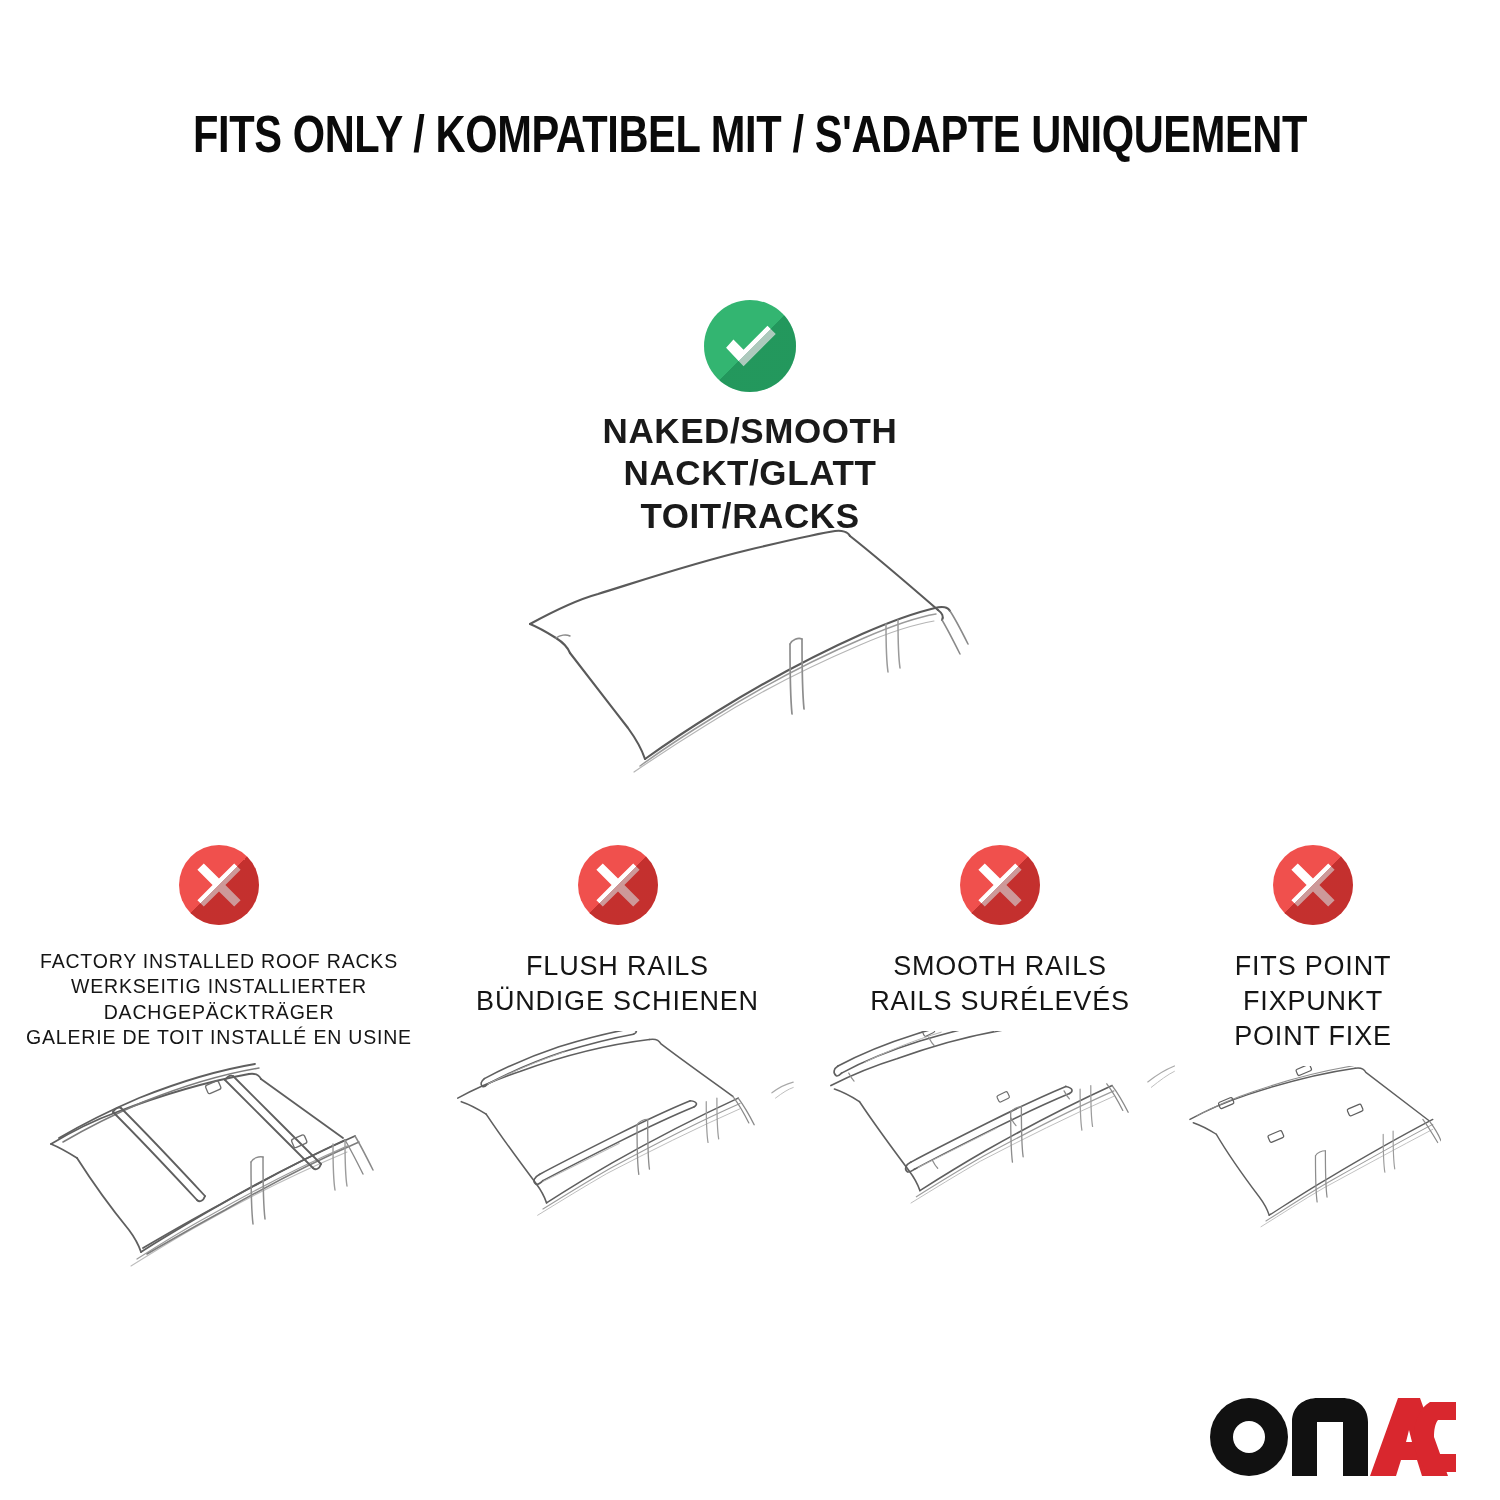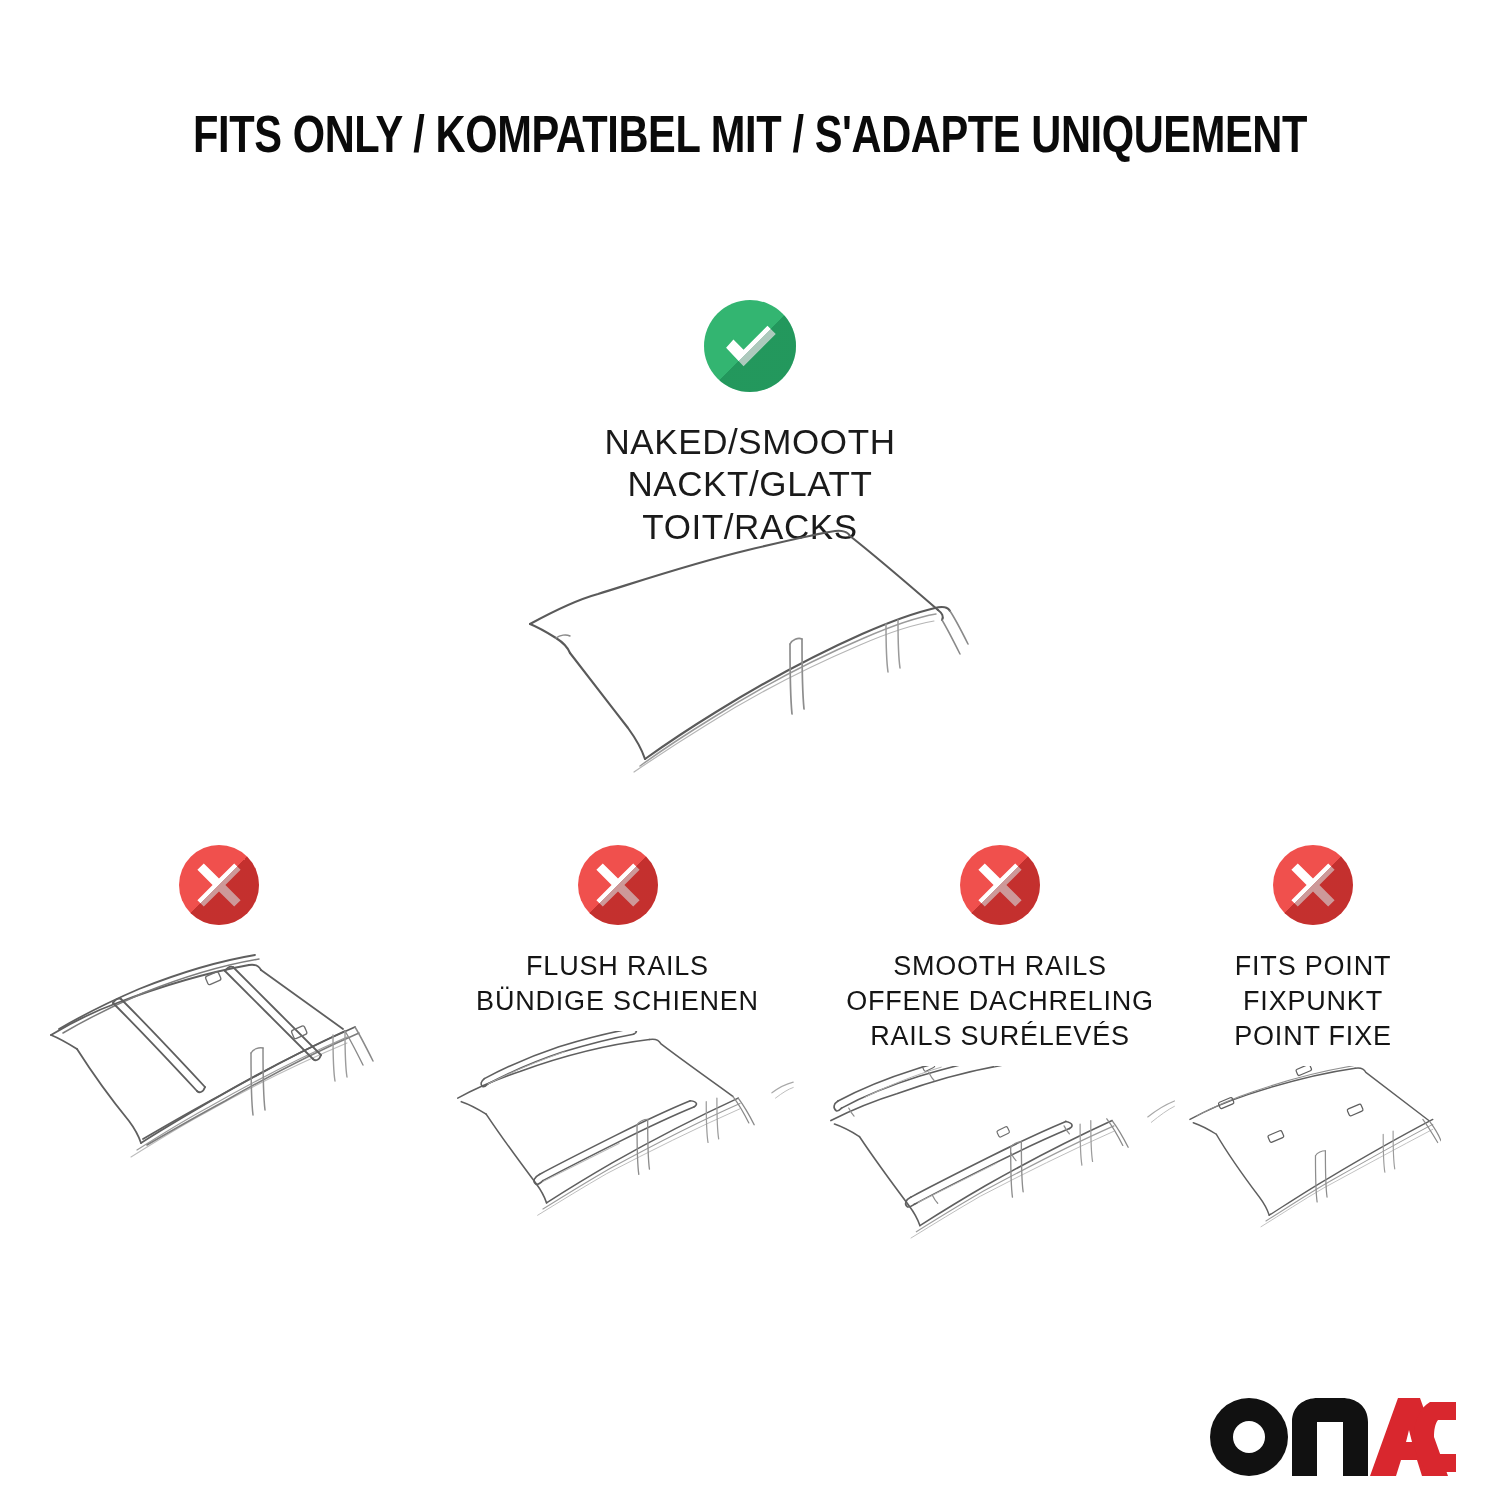--- a/index.html
+++ b/index.html
@@ -57,25 +57,25 @@
   }
   .badge.green .shadow {
     background:linear-gradient(135deg, rgba(0,0,0,0) 52%, rgba(0,90,50,0.32) 52%);
   }
   .badge.red .shadow {
     background:linear-gradient(135deg, rgba(0,0,0,0) 50%, rgba(130,0,0,0.40) 50%);
   }
   .badge svg { position:absolute; inset:0; width:100%; height:100%; }
 
   .fit-caption {
-    margin-top:25px;
+    margin-top:14px;
     font-size:35px;
     line-height:1.21;
     letter-spacing:0.6px;
-    font-weight:400;
+    font-weight:700;
     color:#1a1a1a;
   }
   .fit-caption span { display:block; }
 
   
   #fit-art {
     position:absolute;
     top:516px;
     left:490px;
     width:540px;
@@ -174,20 +174,26 @@
 
 <div class="nofit" id="nofit-0">
   <div class="badge-wrap">
     <div class="badge red">
       <svg viewBox="0 0 100 100" aria-hidden="true">
         <path d="M31 23 L50 42 L69 23 L77 31 L58 50 L77 69 L69 77 L50 58 L31 77 L23 69 L42 50 L23 31 Z" fill="#ffffff"></path>
       </svg>
       <span class="shadow"></span>
     </div>
   </div>
+  <div class="nofit-caption">
+    <span>FACTORY INSTALLED ROOF RACKS</span>
+    <span>WERKSEITIG INSTALLIERTER</span>
+    <span>DACHGEPÄCKTRÄGER</span>
+    <span>GALERIE DE TOIT INSTALLÉ EN USINE</span>
+  </div>
   <div class="nofit-art">
     <svg viewBox="0 0 400 215" fill="none" stroke="#5f5f5f" stroke-width="1.8" stroke-linecap="round" stroke-linejoin="round">
 
       <path d="M32 82 C52 70 76 58 98 50 C140 34 186 20 230 12"></path>
       <path d="M230 12 C236 11 240 13 242 17"></path>
       <path d="M242 17 C268 36 296 56 324 76"></path>
       <path d="M32 82 C42 86 50 91 58 96"></path>
       <path d="M58 96 C72 118 92 146 110 168 C116 176 120 184 122 190"></path>
       <path d="M122 190 C142 177 166 163 190 149 C232 125 278 100 326 78"></path>
       <path d="M118 197 C140 183 164 168 190 154 C232 130 280 105 328 84" stroke="#9c9c9c" stroke-width="1.3"></path>
@@ -279,21 +285,20 @@
   <div class="badge-wrap">
     <div class="badge red">
       <svg viewBox="0 0 100 100" aria-hidden="true">
         <path d="M31 23 L50 42 L69 23 L77 31 L58 50 L77 69 L69 77 L50 58 L31 77 L23 69 L42 50 L23 31 Z" fill="#ffffff"></path>
       </svg>
       <span class="shadow"></span>
     </div>
   </div>
   <div class="nofit-caption">
     <span>SMOOTH RAILS</span>
-    <span>OFFENE DACHRELING</span>
     <span>RAILS SURÉLEVÉS</span>
   </div>
   <div class="nofit-art">
     <svg viewBox="0 0 400 215" fill="none" stroke="#5f5f5f" stroke-width="1.8" stroke-linecap="round" stroke-linejoin="round">
 
       <path d="M10 48 C34 36 58 26 84 18 C128 2 180 -12 228 -18"></path>
       <path d="M14 52 C26 56 34 61 42 66"></path>
       <path d="M42 66 C58 90 80 120 98 144 C104 152 108 160 110 166"></path>
       <path d="M110 166 C132 152 158 136 184 121 C228 96 278 70 326 48"></path>
       <path d="M106 173 C130 158 156 142 182 127 C228 102 278 76 328 54" stroke="#9c9c9c" stroke-width="1.3"></path>

